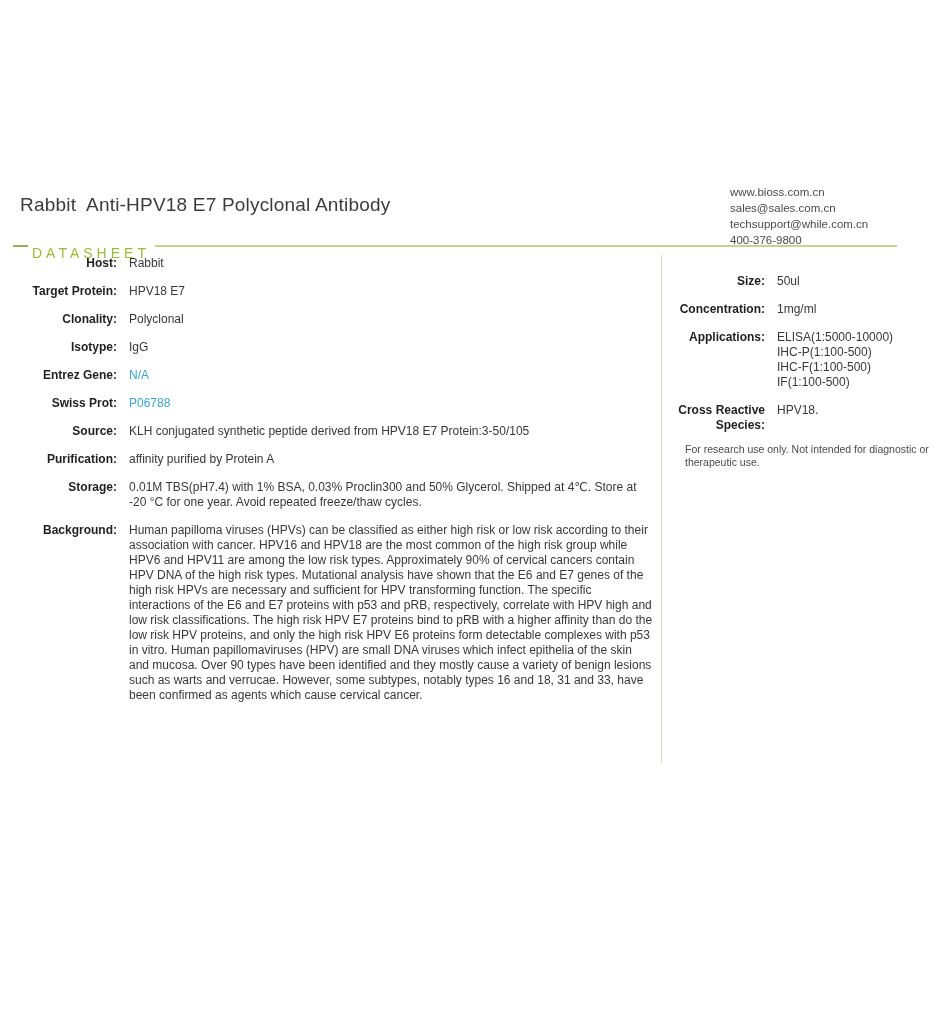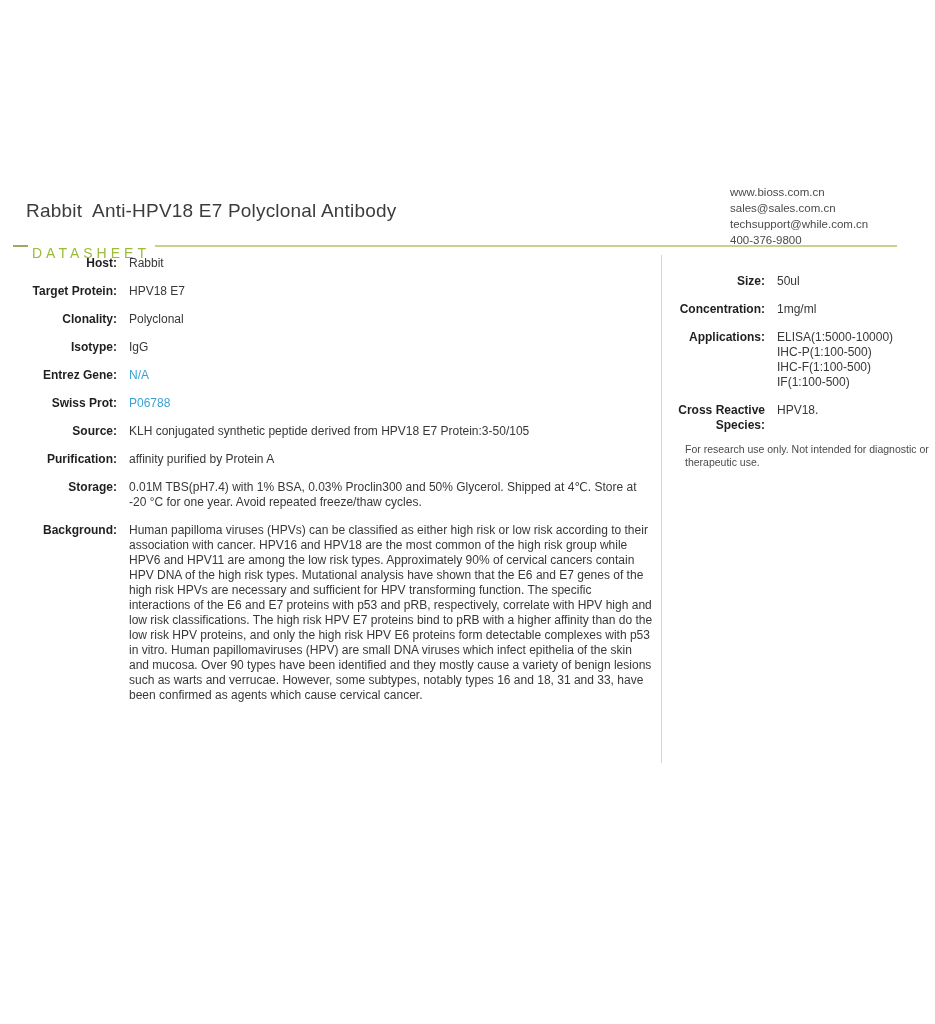--- a/index.html
+++ b/index.html
@@ -1,19 +1,19 @@
 <!DOCTYPE html>
 <html><head>
 <meta charset="utf-8">
 <style>
   html,body{margin:0;padding:0;background:#ffffff;}
   .page{position:relative;width:935px;height:1024px;background:#ffffff;overflow:hidden;
         font-family:"Liberation Sans","DejaVu Sans",sans-serif;color:#383838;}
 
-  .title{position:absolute;left:20px;top:194px;margin:6px;font-size:19px;font-weight:normal;
+  .title{position:absolute;left:20px;top:194px;margin:0;font-size:19px;font-weight:normal;
          color:#3c3c3c;white-space:pre-wrap;letter-spacing:0.2px;}
 
   .contact{position:absolute;left:730px;top:184px;font-size:11.5px;line-height:16px;color:#4a4a4a;}
 
   .ds-row{position:absolute;left:0;top:245px;width:897px;display:flex;align-items:flex-start;}
   .ds-dash{width:15px;height:2px;background:#9aab61;margin-left:13px;flex:0 0 auto;}
   .ds-text{color:#9cbb3a;font-size:14px;letter-spacing:4px;margin:0 5px 0 4px;flex:0 0 auto;}
   .ds-rule{flex:1 1 auto;height:2px;background:#c6d28d;}
 
   .divider{position:absolute;left:661px;top:255px;width:1px;height:508px;background:#d8dabe;}

